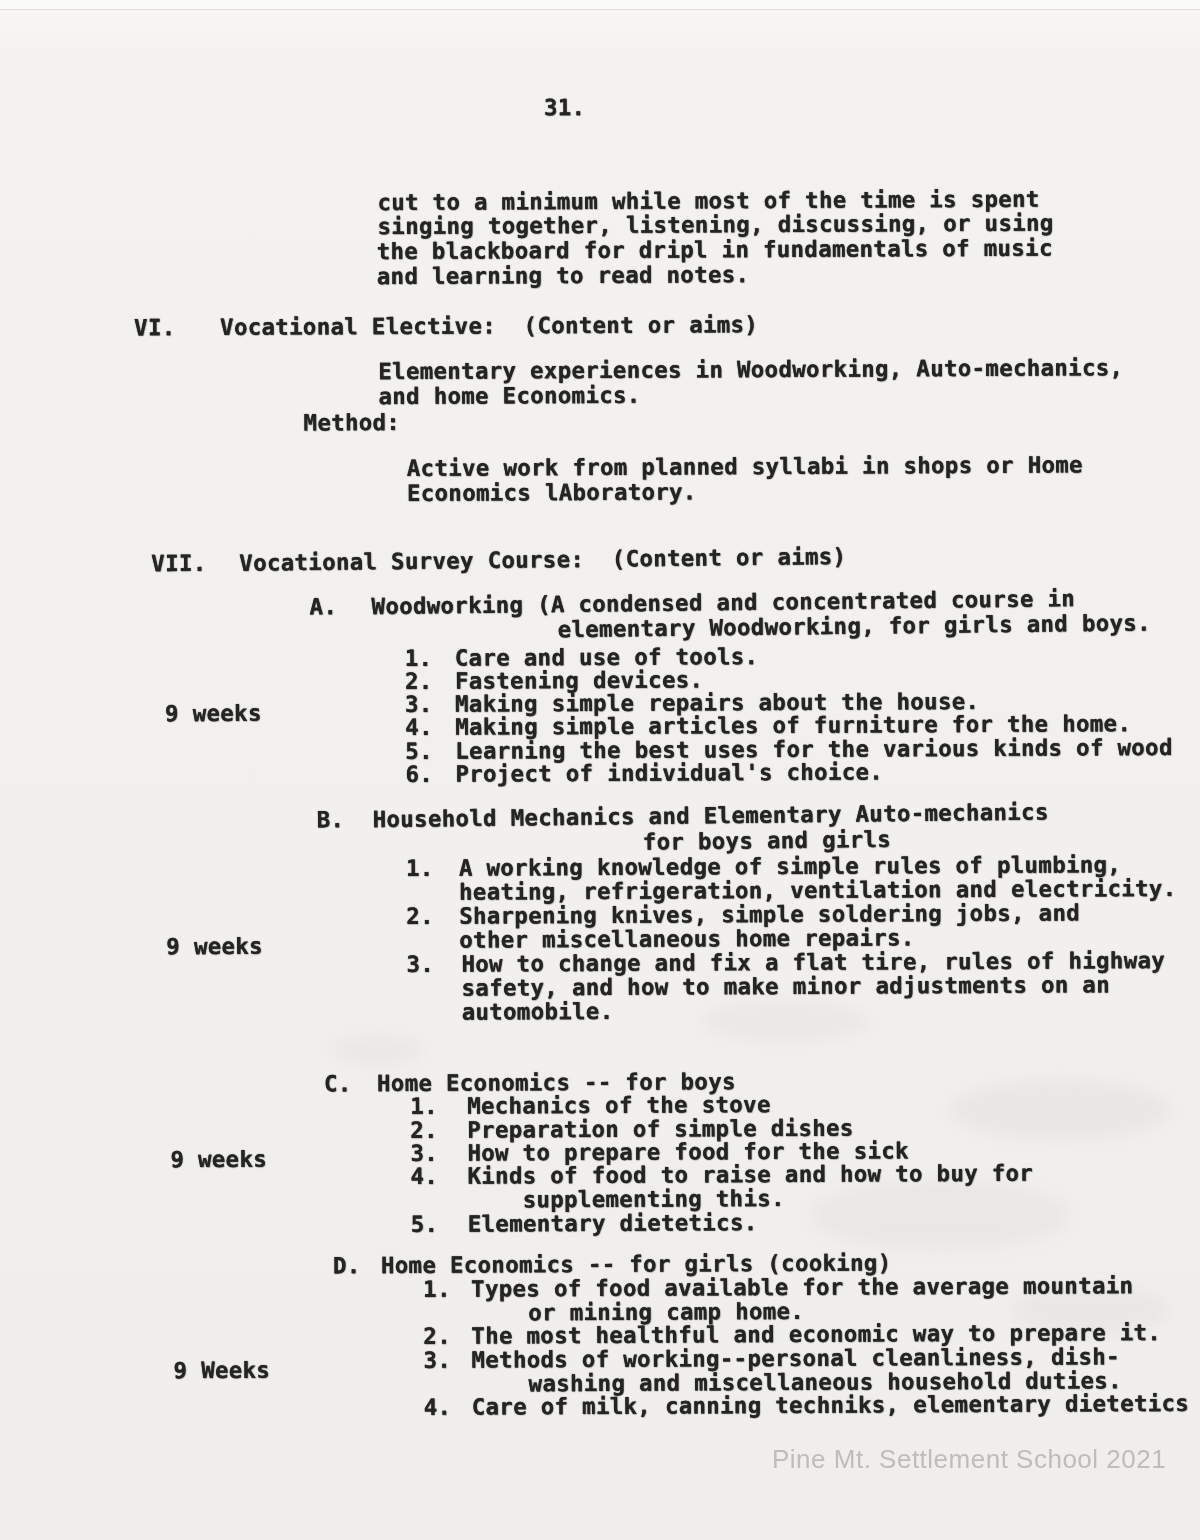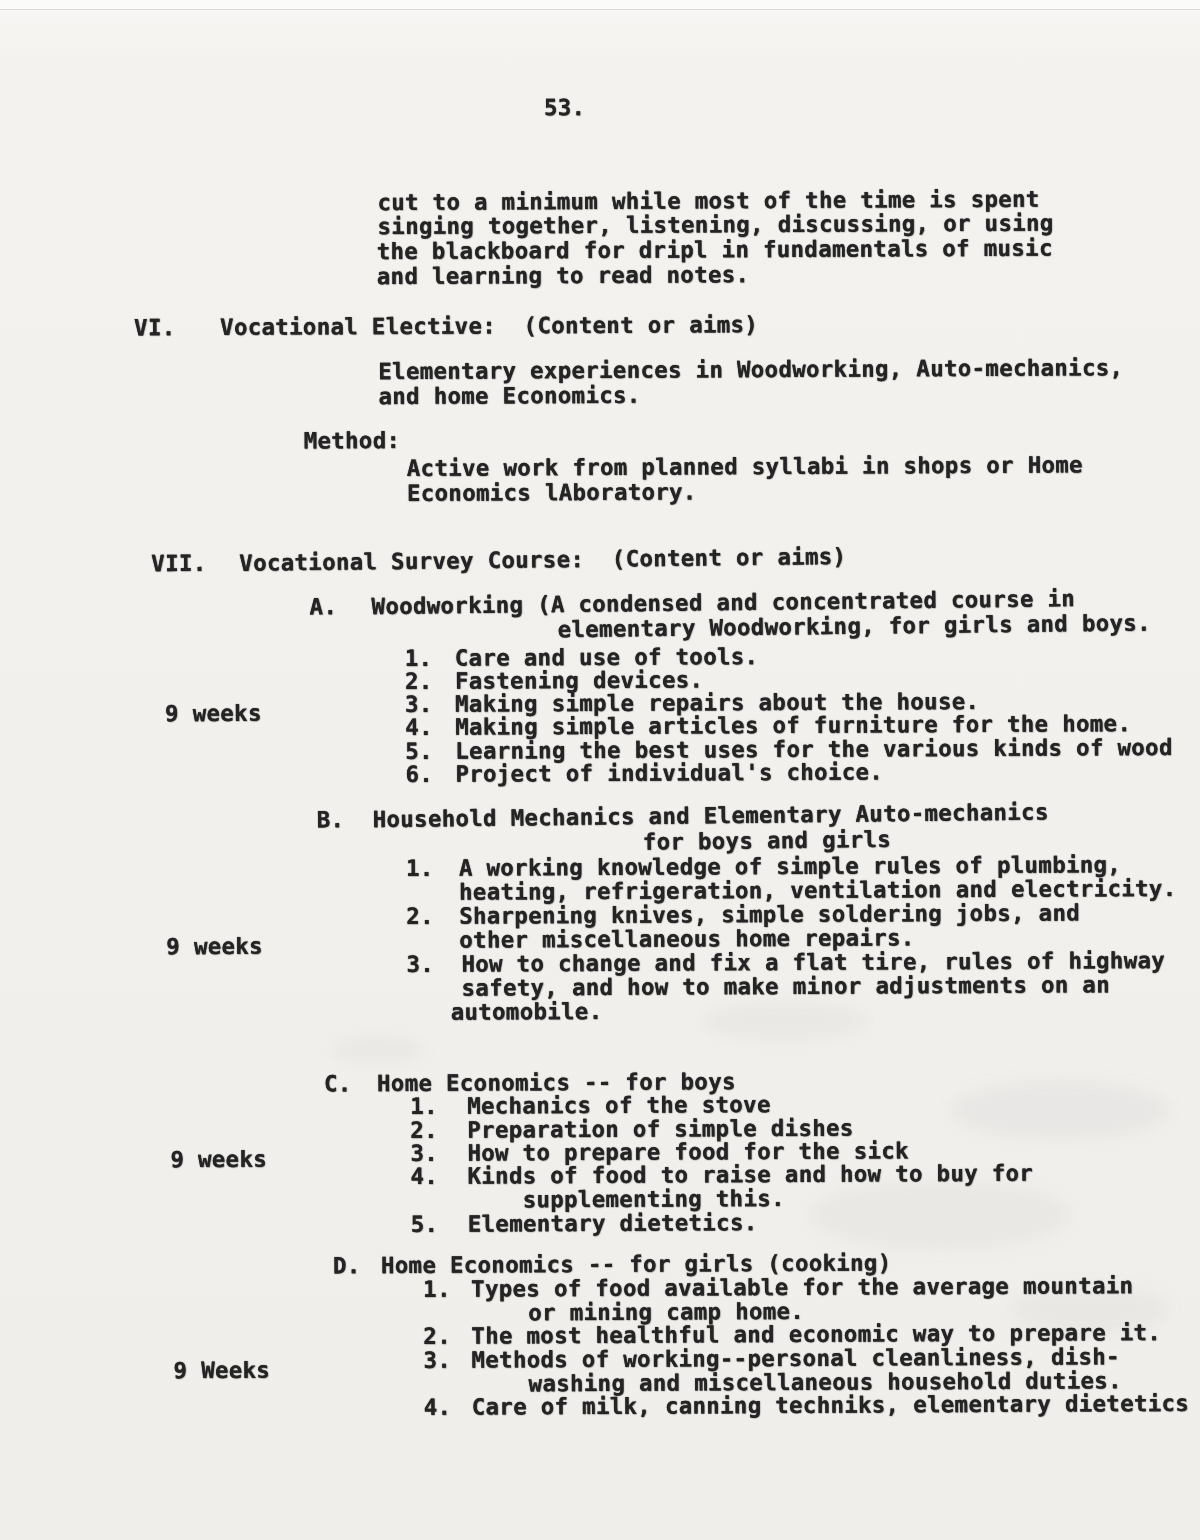--- a/index.html
+++ b/index.html
@@ -30,32 +30,32 @@
   <div class="scan-edge"></div>
 
   <div class="smudge" style="left:700px;top:1000px;width:170px;height:42px;background:rgba(120,120,118,.055);"></div>
   <div class="smudge" style="left:950px;top:1080px;width:220px;height:60px;background:rgba(115,115,112,.06);"></div>
   <div class="smudge" style="left:810px;top:1180px;width:260px;height:70px;background:rgba(120,120,118,.05);"></div>
   <div class="smudge" style="left:1010px;top:1285px;width:160px;height:50px;background:rgba(120,120,118,.05);"></div>
   <div class="smudge" style="left:330px;top:1035px;width:95px;height:30px;background:rgba(120,120,118,.05);"></div>
 
   <div class="content">
 
-    <div class="t" style="left:547px;top:95px;">53.</div>
+    <div class="t" style="left:547px;top:95px;">31.</div>
 
     <div class="t" style="left:380px;top:189px;">cut to a minimum while most of the time is spent</div>
     <div class="t" style="left:380px;top:213px;">singing together, listening, discussing, or using</div>
     <div class="t" style="left:379px;top:238px;">the blackboard for dripl in fundamentals of music</div>
     <div class="t" style="left:379px;top:263px;">and learning to read notes.</div>
 
     <div class="t" style="left:136px;top:313px;">VI.</div>
     <div class="t" style="left:222px;top:313px;">Vocational Elective:  (Content or aims)</div>
     <div class="t" style="left:380px;top:358px;">Elementary experiences in Woodworking, Auto-mechanics,</div>
     <div class="t" style="left:380px;top:383px;">and home Economics.</div>
-    <div class="t" style="left:305px;top:427px;">Method:</div>
+    <div class="t" style="left:305px;top:409px;">Method:</div>
     <div class="t" style="left:408px;top:455px;">Active work from planned syllabi in shops or Home</div>
     <div class="t" style="left:408px;top:480px;">Economics lAboratory.</div>
 
     <div class="t tilt" style="left:152px;top:549px;">VII.</div>
     <div class="t tilt" style="left:240px;top:549px;">Vocational Survey Course:  (Content or aims)</div>
 
     <div class="t tilt" style="left:310px;top:593px;">A.</div>
     <div class="t tilt" style="left:372px;top:593px;">Woodworking (A condensed and concentrated course in</div>
     <div class="t tilt" style="left:558px;top:617px;">elementary Woodworking, for girls and boys.</div>
     <div class="t" style="left:165px;top:699px;">9 weeks</div>
@@ -80,21 +80,21 @@
 
     <div class="t" style="left:405px;top:855px;">1.</div>
     <div class="t" style="left:458px;top:855px;">A working knowledge of simple rules of plumbing,</div>
     <div class="t" style="left:458px;top:879px;">heating, refrigeration, ventilation and electricity.</div>
     <div class="t" style="left:405px;top:903px;">2.</div>
     <div class="t" style="left:458px;top:903px;">Sharpening knives, simple soldering jobs, and</div>
     <div class="t" style="left:458px;top:927px;">other miscellaneous home repairs.</div>
     <div class="t" style="left:405px;top:951px;">3.</div>
     <div class="t" style="left:460px;top:951px;">How to change and fix a flat tire, rules of highway</div>
     <div class="t" style="left:460px;top:975px;">safety, and how to make minor adjustments on an</div>
-    <div class="t" style="left:449px;top:999px;">automobile.</div>
+    <div class="t" style="left:460px;top:999px;">automobile.</div>
 
     <div class="t" style="left:322px;top:1070px;">C.</div>
     <div class="t" style="left:375px;top:1070px;">Home Economics -- for boys</div>
     <div class="t" style="left:168px;top:1145px;">9 weeks</div>
 
     <div class="t" style="left:408px;top:1093px;">1.</div>
     <div class="t" style="left:465px;top:1093px;">Mechanics of the stove</div>
     <div class="t" style="left:408px;top:1117px;">2.</div>
     <div class="t" style="left:465px;top:1117px;">Preparation of simple dishes</div>
     <div class="t" style="left:408px;top:1140px;">3.</div>
@@ -115,13 +115,14 @@
     <div class="t" style="left:420px;top:1323px;">2.</div>
     <div class="t" style="left:468px;top:1323px;">The most healthful and economic way to prepare it.</div>
     <div class="t" style="left:420px;top:1347px;">3.</div>
     <div class="t" style="left:468px;top:1347px;">Methods of working--personal cleanliness, dish-</div>
     <div class="t" style="left:525px;top:1371px;">washing and miscellaneous household duties.</div>
     <div class="t" style="left:420px;top:1394px;">4.</div>
     <div class="t" style="left:468px;top:1394px;">Care of milk, canning techniks, elementary dietetics</div>
 
   </div>
 
+  <div class="wm" style="left:772px;top:1444px;">Pine Mt. Settlement School 2021</div>
 </div>
 
 </body></html>

